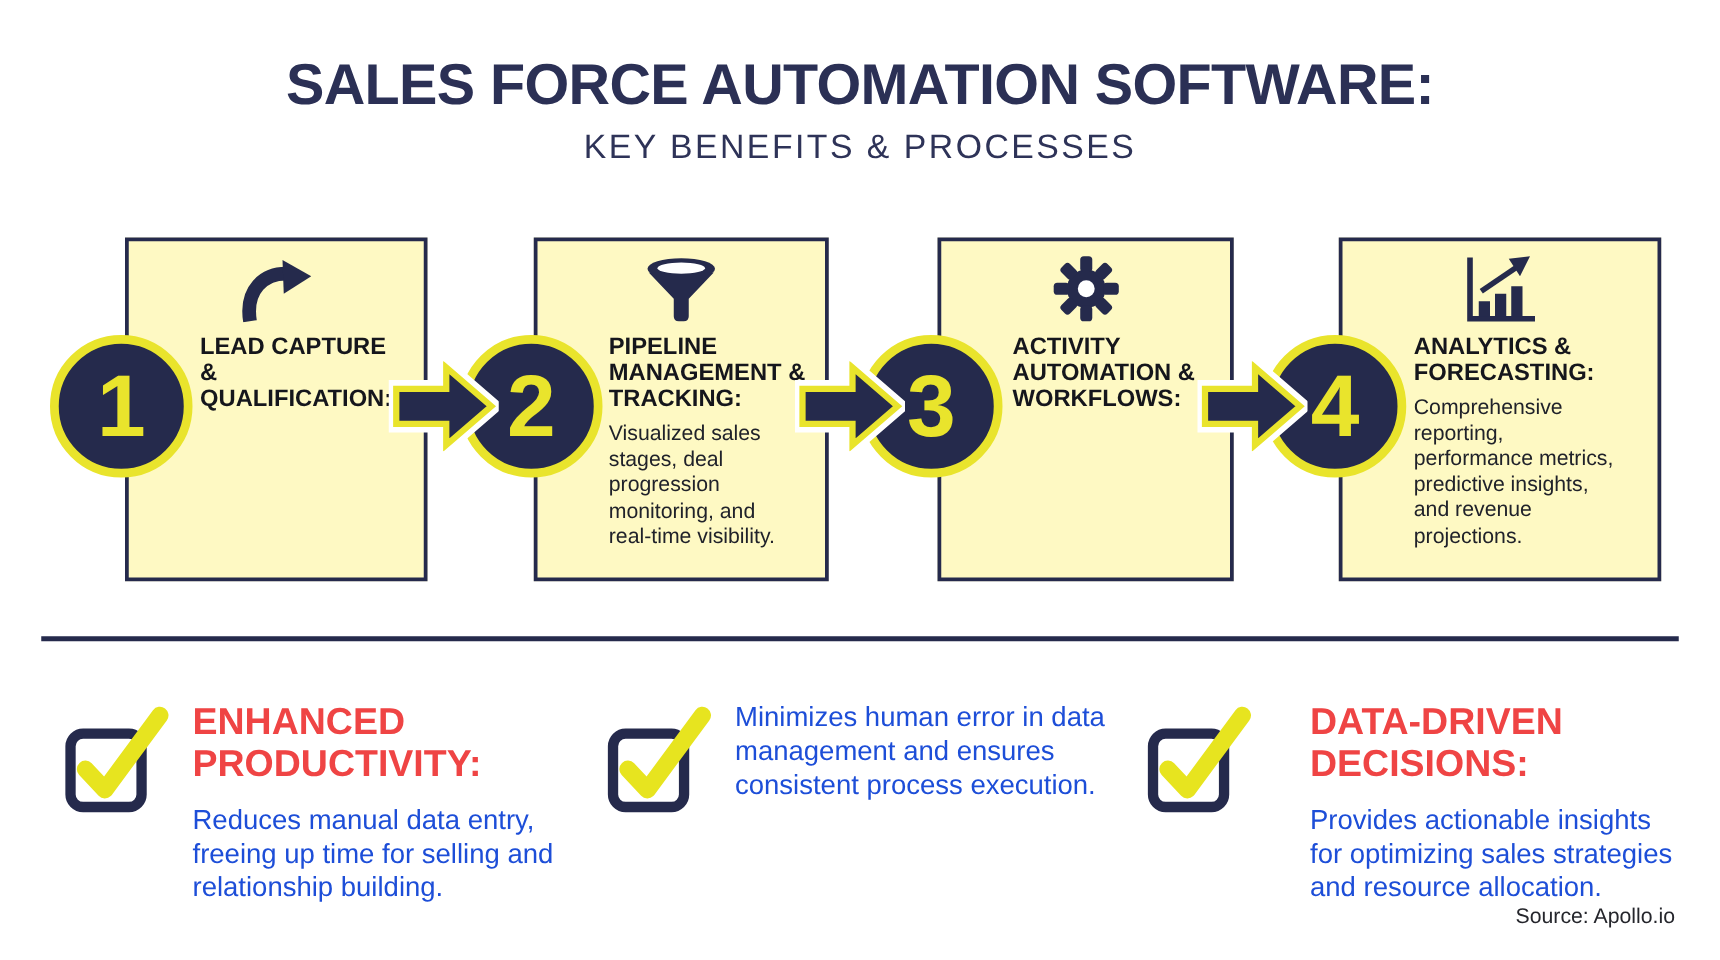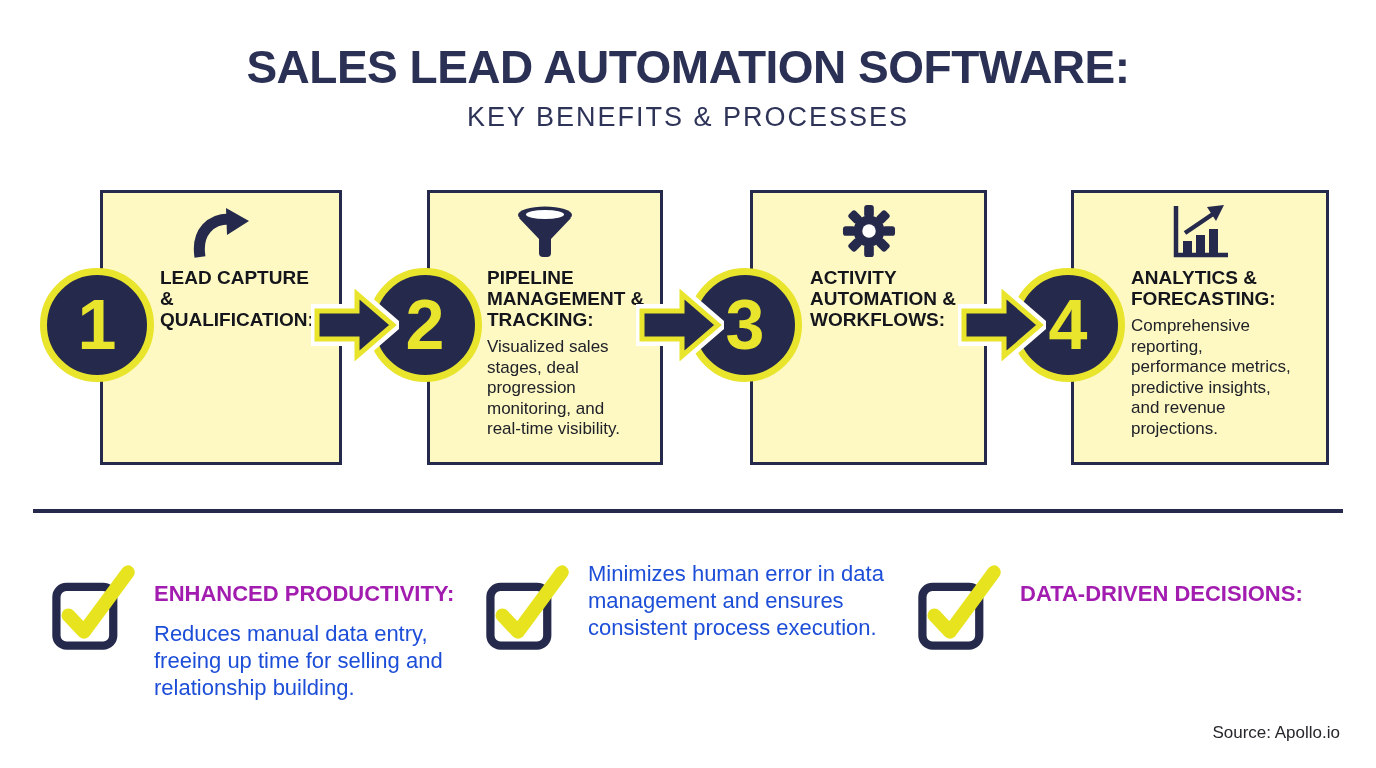--- a/index.html
+++ b/index.html
@@ -33,34 +33,34 @@
   #circle1{left:40px;}#circle2{left:368px;}#circle3{left:688px;}#circle4{left:1011px;}
   
   .flow-arrow{position:absolute;top:289px;width:88px;height:72px;}
   #arrow1{left:311px;}#arrow2{left:636px;}#arrow3{left:958px;}
   
   .divider{position:absolute;top:509px;left:33px;width:1310px;height:4px;background:#252a4c;}
   
   .benefit{position:absolute;top:560px;display:flex;}
   #benefit1{left:50px;width:424px;}
   #benefit2{left:484px;width:424px;}
-  #benefit3{left:916px;width:434px;}
+  #benefit3{left:916px;width:434px;gap:28px;}
   .benefit-icon{width:88px;height:96px;flex:none;margin-right:16px;}
   .benefit-text{flex:1;}
-  .benefit-heading{font-size:22px;font-weight:bold;color:#a21caf;margin:21px 0 13px;}
+  .benefit-heading{font-size:30px;font-weight:bold;color:#ef4444;margin:1px 0 13px;}
   .benefit-body{font-size:22px;line-height:27px;color:#1d4ed8;white-space:pre-line;}
   
   .source{position:absolute;top:723px;right:36px;font-size:17px;color:#25262c;}
   svg{display:block;}
 </style>
 </head>
 <body>
 
 <div class="title-wrap">
-  <div class="title-main">SALES LEAD AUTOMATION SOFTWARE:</div>
+  <div class="title-main">SALES FORCE AUTOMATION SOFTWARE:</div>
   <div class="title-sub">KEY BENEFITS &amp; PROCESSES</div>
 </div>
 
 <div class="card" id="card1">
   <div class="card-icon">
     <svg width="56" height="50" viewBox="0 0 56 50">
       <path d="M7,49 C3,24 18,10 38,11" fill="none" stroke="#252a4c" stroke-width="11"></path>
       <polygon points="33,0 56,13 34,27" fill="#252a4c"></polygon>
     </svg>
   </div>
@@ -190,16 +190,19 @@
 
 <div class="benefit" id="benefit3">
   <div class="benefit-icon">
     <svg width="88" height="96" viewBox="0 0 96 96">
       <rect x="7" y="25" width="62" height="64" rx="11" fill="none" stroke="#252a4c" stroke-width="9"></rect>
       <path d="M20,56 L37,74 L85,9" fill="none" stroke="#e7e41f" stroke-width="15" stroke-linecap="round" stroke-linejoin="round"></path>
     </svg>
   </div>
   <div class="benefit-text">
     <div class="benefit-heading">DATA-DRIVEN DECISIONS:</div>
+    <div class="benefit-body">Provides actionable insights
+for optimizing sales strategies
+and resource allocation.</div>
   </div>
 </div>
 
 <div class="source">Source: Apollo.io</div>
 
 </body></html>

